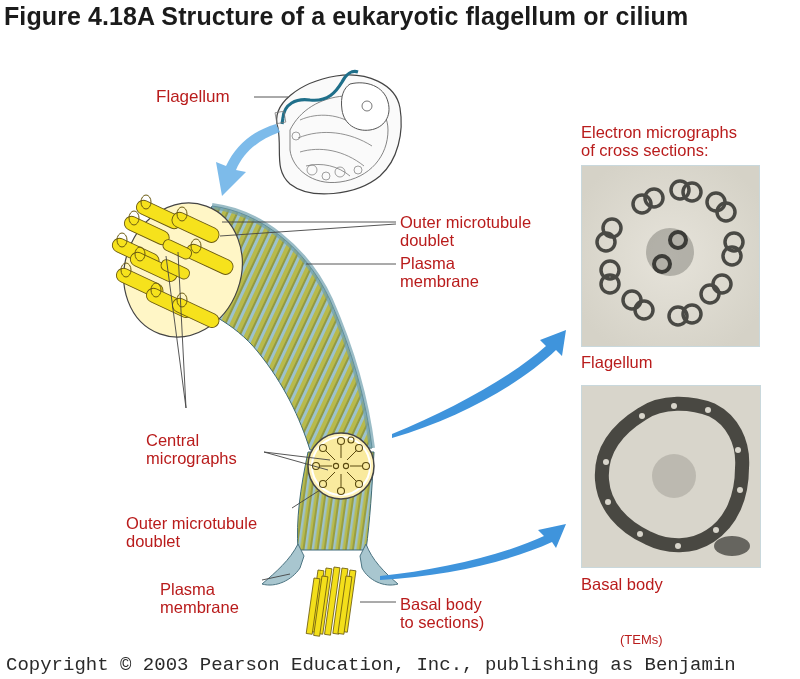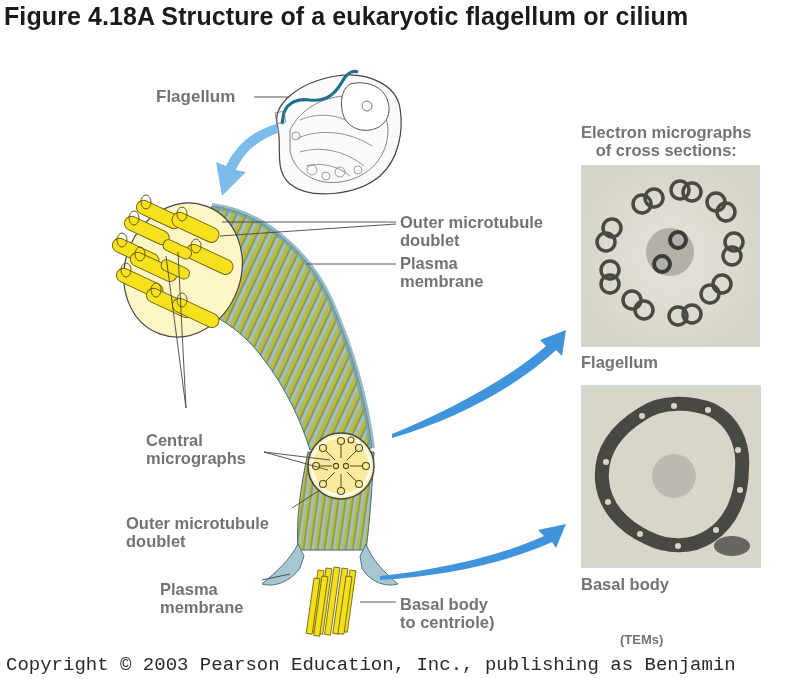--- a/index.html
+++ b/index.html
@@ -1,18 +1,18 @@
 <!DOCTYPE html>
 <html><head>
 <meta charset="utf-8">
 <style>
   html, body { margin: 0; padding: 0; background: #ffffff; }
   body { width: 800px; height: 679px; position: relative; overflow: hidden; font-family: "Liberation Sans", "DejaVu Sans", sans-serif; color: #1b1b1b; }
   .title { position: absolute; left: 4px; top: 2px; font-size: 25px; font-weight: bold; letter-spacing: 0.1px; }
-  .label { position: absolute; font-weight: bold; font-size: 16.5px; line-height: 18px; color: #737373; }
+  .label { position: absolute; font-weight: normal; font-size: 16.5px; line-height: 18px; color: #b91c1c; }
   .copyright { position: absolute; left: 6px; top: 654px; font-family: Liberation Mono, monospace; font-size: 19px; color: #2a2a2a; }
   svg.art { position: absolute; left: 0; top: 0; }
   .micro { position: absolute; border: 1px solid #c9d8dc; }
 </style>
 </head>
 <body>
 
 <div class="title">Figure 4.18A  Structure of a eukaryotic flagellum or cilium</div>
 
 <svg class="art" width="800" height="679" viewBox="0 0 800 679">
@@ -169,24 +169,24 @@
 <div class="label" style="left:126px;top:514px;">
   <div>Outer microtubule</div>
   <div>doublet</div>
 </div>
 <div class="label" style="left:160px;top:580px;">
   <div>Plasma</div>
   <div>membrane</div>
 </div>
 <div class="label" style="left:400px;top:595px;">
   <div>Basal body</div>
-  <div>to centriole)</div>
-</div>
-
-<div class="label" style="left:581px;top:123px;text-align:center;">
+  <div>to sections)</div>
+</div>
+
+<div class="label" style="left:581px;top:123px;">
   <div>Electron micrographs</div>
   <div>of cross sections:</div>
 </div>
 
 <div class="micro" style="left:581px;top:165px;width:177px;height:180px;background:#dcd9d0;">
   <svg width="177" height="180" viewBox="0 0 177 180">
     <rect width="177" height="180" fill="url(#tem1)"></rect>
     <g fill="none" stroke="#3a3a36" stroke-width="3.5" opacity="0.9">
       <circle cx="60" cy="38" r="9"></circle>
         <circle cx="72" cy="32" r="9"></circle>

